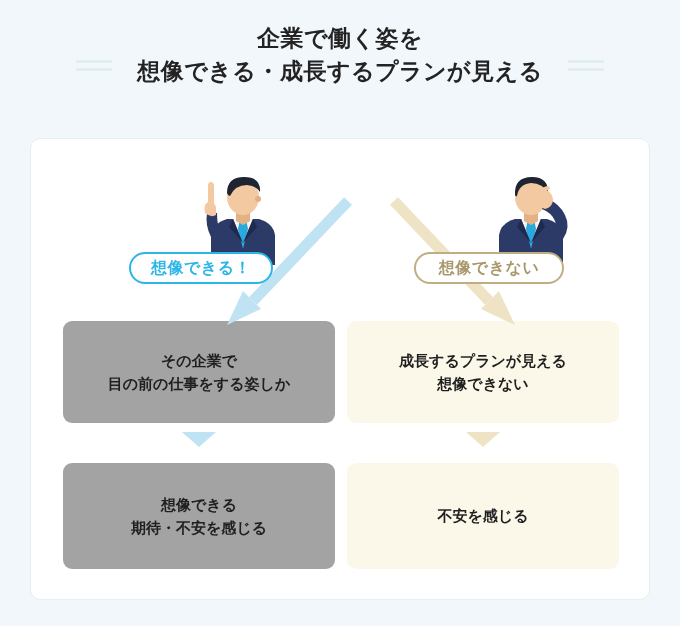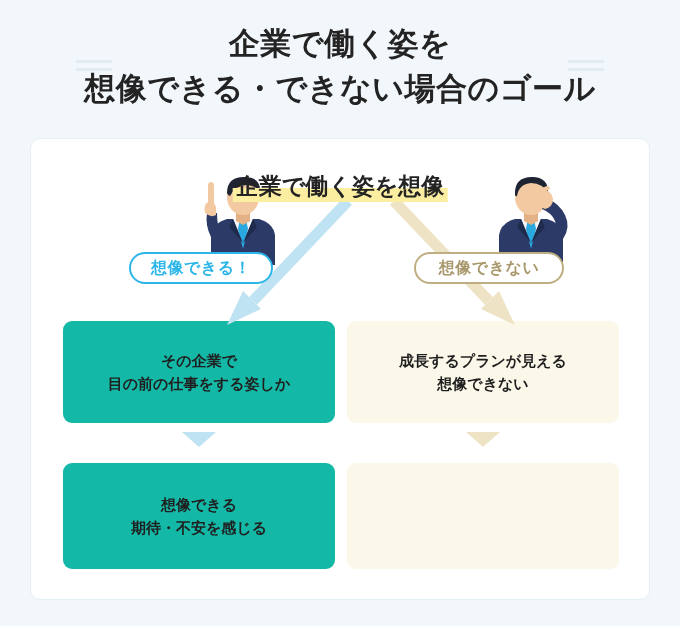--- a/index.html
+++ b/index.html
@@ -13,21 +13,21 @@
   }
 
   .page { position:relative; width:680px; height:626px; }
 
   
   .title-block {
     position:absolute; left:0; top:22px; width:680px;
     text-align:center;
   }
   .title-line {
-    font-size:31px; font-weight:bold; color:#232323;
+    font-size:23px; font-weight:bold; color:#232323;
     line-height:1.45; letter-spacing:0.5px;
   }
 
   .deco {
     position:absolute; top:60px; width:36px;
   }
   .deco.left  { left:76px; }
   .deco.right { right:76px; }
   .deco i {
     display:block; height:3px; background:#e2edf1;
@@ -85,54 +85,53 @@
     position:absolute; border-radius:9px;
     display:flex; align-items:center; justify-content:center;
     text-align:center; line-height:1.55;
     font-size:15px; font-weight:bold; color:#1f1f1f;
   }
   .col-left  { left:32px;  width:272px; }
   .col-right { left:316px; width:272px; }
   .row-1 { top:182px; height:102px; }
   .row-2 { top:324px; height:106px; }
 
-  .tone-blue  { background:#14b8a6; }
+  .tone-blue  { background:#a3a3a3; }
   .tone-cream { background:#fbf8ea; }
 
   
   .vtri {
     position:absolute; width:0; height:0;
     border-left:17px solid transparent;
     border-right:17px solid transparent;
   }
   .vtri-left  { left:151px; top:293px; border-top:15px solid #bfe3f2; }
   .vtri-right { left:435px; top:293px; border-top:15px solid #eee3c4; }
 </style>
 </head>
 <body>
 
 <div class="page">
 
   <div class="title-block">
     <div class="title-line">企業で働く姿を</div>
-    <div class="title-line">想像できる・できない場合のゴール</div>
+    <div class="title-line">想像できる・成長するプランが見える</div>
   </div>
 
   <div class="deco left">
     <i></i>
     <i></i>
   </div>
   <div class="deco right">
     <i></i>
     <i></i>
   </div>
 
   <div class="card">
 
-    <div class="sub-head">企業で働く姿を想像</div>
 
     <svg class="connector conn-left" viewBox="0 0 150 140">
       <path d="M139 4 L44 104" stroke="#bfe3f2" stroke-width="11" stroke-linecap="butt" fill="none"></path>
       <path d="M52 112 L18 128 L34 94 Z" fill="#bfe3f2"></path>
     </svg>
 
     <svg class="connector conn-right" viewBox="0 0 150 140">
       <path d="M11 4 L106 104" stroke="#eee3c4" stroke-width="11" stroke-linecap="butt" fill="none"></path>
       <path d="M98 112 L132 128 L116 94 Z" fill="#eee3c4"></path>
     </svg>
@@ -213,17 +212,18 @@
 
     <div class="box col-left row-2 tone-blue">
       <div>
         <div>想像できる</div>
         <div>期待・不安を感じる</div>
       </div>
     </div>
 
     <div class="box col-right row-2 tone-cream">
       <div>
+        <div>不安を感じる</div>
       </div>
     </div>
 
   </div>
 </div>
 
 </body></html>

